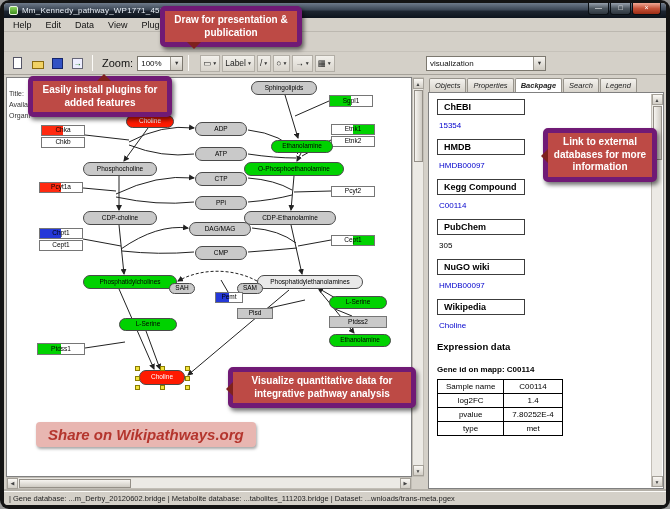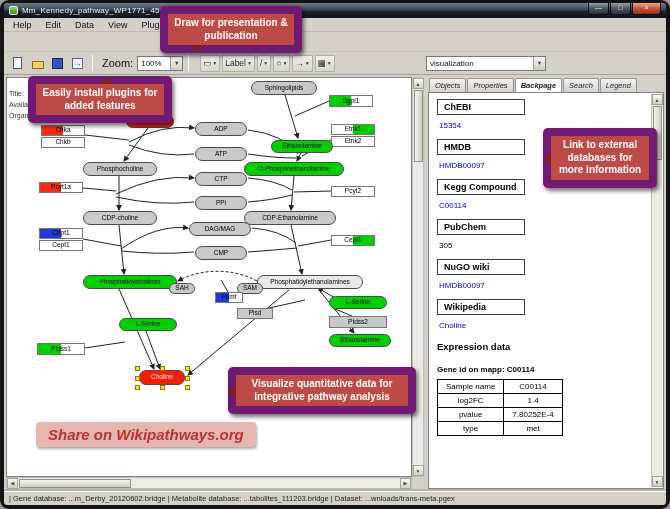--- a/index.html
+++ b/index.html
@@ -73,21 +73,21 @@
   .bp-mapp { font-size:8px; font-weight:bold; margin-top:13px; color:#000; }
   .bp-table { border-collapse:collapse; margin-top:5px; }
   .bp-table td { border:1px solid #000; font-size:8px; padding:2px 8px; text-align:center; min-width:58px; color:#000; }
   .panel-scroll { position:absolute; right:1px; top:1px; bottom:1px; width:11px; background:#eceae5; border-left:1px solid #c2beb6; display:flex; flex-direction:column; align-items:center; }
   .panel-scroll .sb-thumb-v { height:54px; }
 
   
   .statusbar { height:14px; flex:none; background:#d4d0c8; border-top:1px solid #fcfbf8; box-shadow:0 -2px 0 #b4b0a8; display:flex; align-items:center; padding:0 5px; font-size:7.5px; color:#222; white-space:nowrap; overflow:hidden; }
 
   
-  .callout { position:absolute; z-index:60; background:#bd4a45; border:8px solid #701a75; color:#fff; font-weight:bold; font-size:10px; line-height:1.25; text-align:center; border-radius:5px; padding:3px 5px; box-shadow:2px 3px 4px rgba(0,0,0,.55); }
+  .callout { position:absolute; z-index:60; background:#bd4a45; border:5px solid #701a75; color:#fff; font-weight:bold; font-size:10px; line-height:1.25; text-align:center; border-radius:5px; padding:3px 5px; box-shadow:2px 3px 4px rgba(0,0,0,.55); }
   .callout::after { content:""; position:absolute; width:0; height:0; border:7px solid transparent; }
   .co-draw { left:160px; top:6px; width:142px; }
   .co-draw::after { top:100%; left:22px; border-top-color:#7e211e; border-bottom:none; }
   .co-plugins { left:28px; top:76px; width:144px; }
   .co-plugins::after { bottom:100%; left:64px; border-bottom-color:#7e211e; border-top:none; }
   .co-link { left:543px; top:128px; width:114px; }
   .co-link::after { right:100%; top:16px; border-right-color:#7e211e; border-left:none; }
   .co-viz { left:228px; top:367px; width:188px; }
   .co-viz::after { right:100%; top:10px; border-right-color:#7e211e; border-left:none; }
   .co-share { position:absolute; left:36px; top:422px; z-index:60; background:#e8b6b1; color:#b4352d; font-style:italic; font-weight:bold; font-size:15px; padding:4px 12px; border-radius:4px; box-shadow:1px 2px 3px rgba(0,0,0,.35); }

